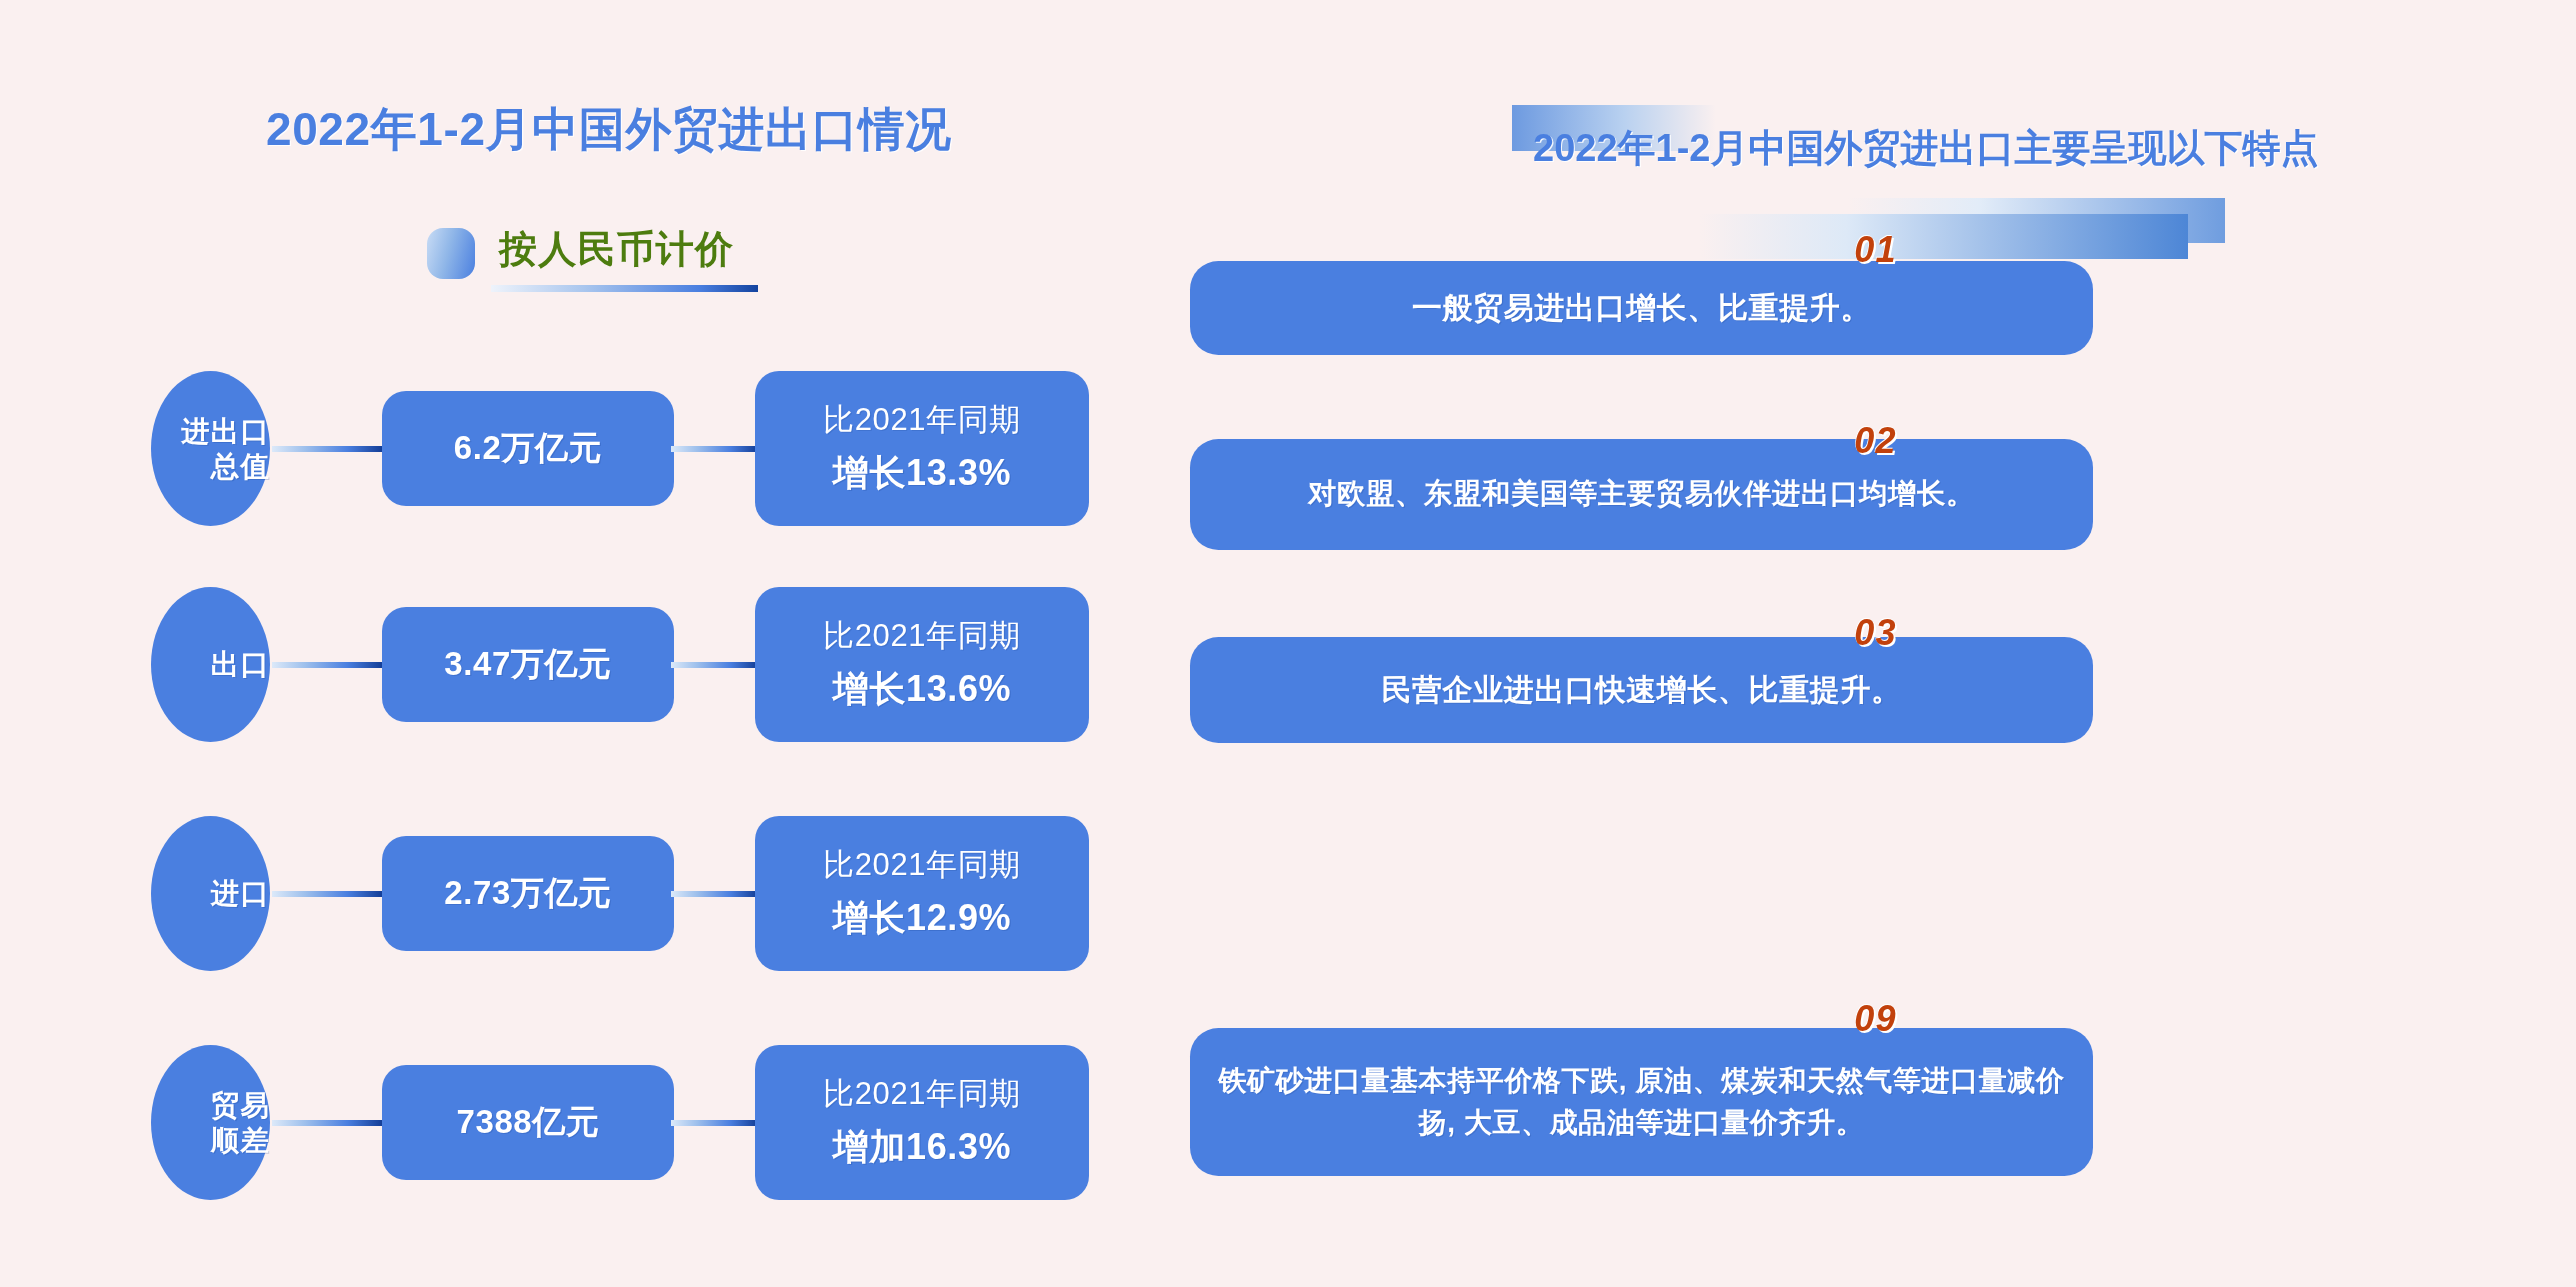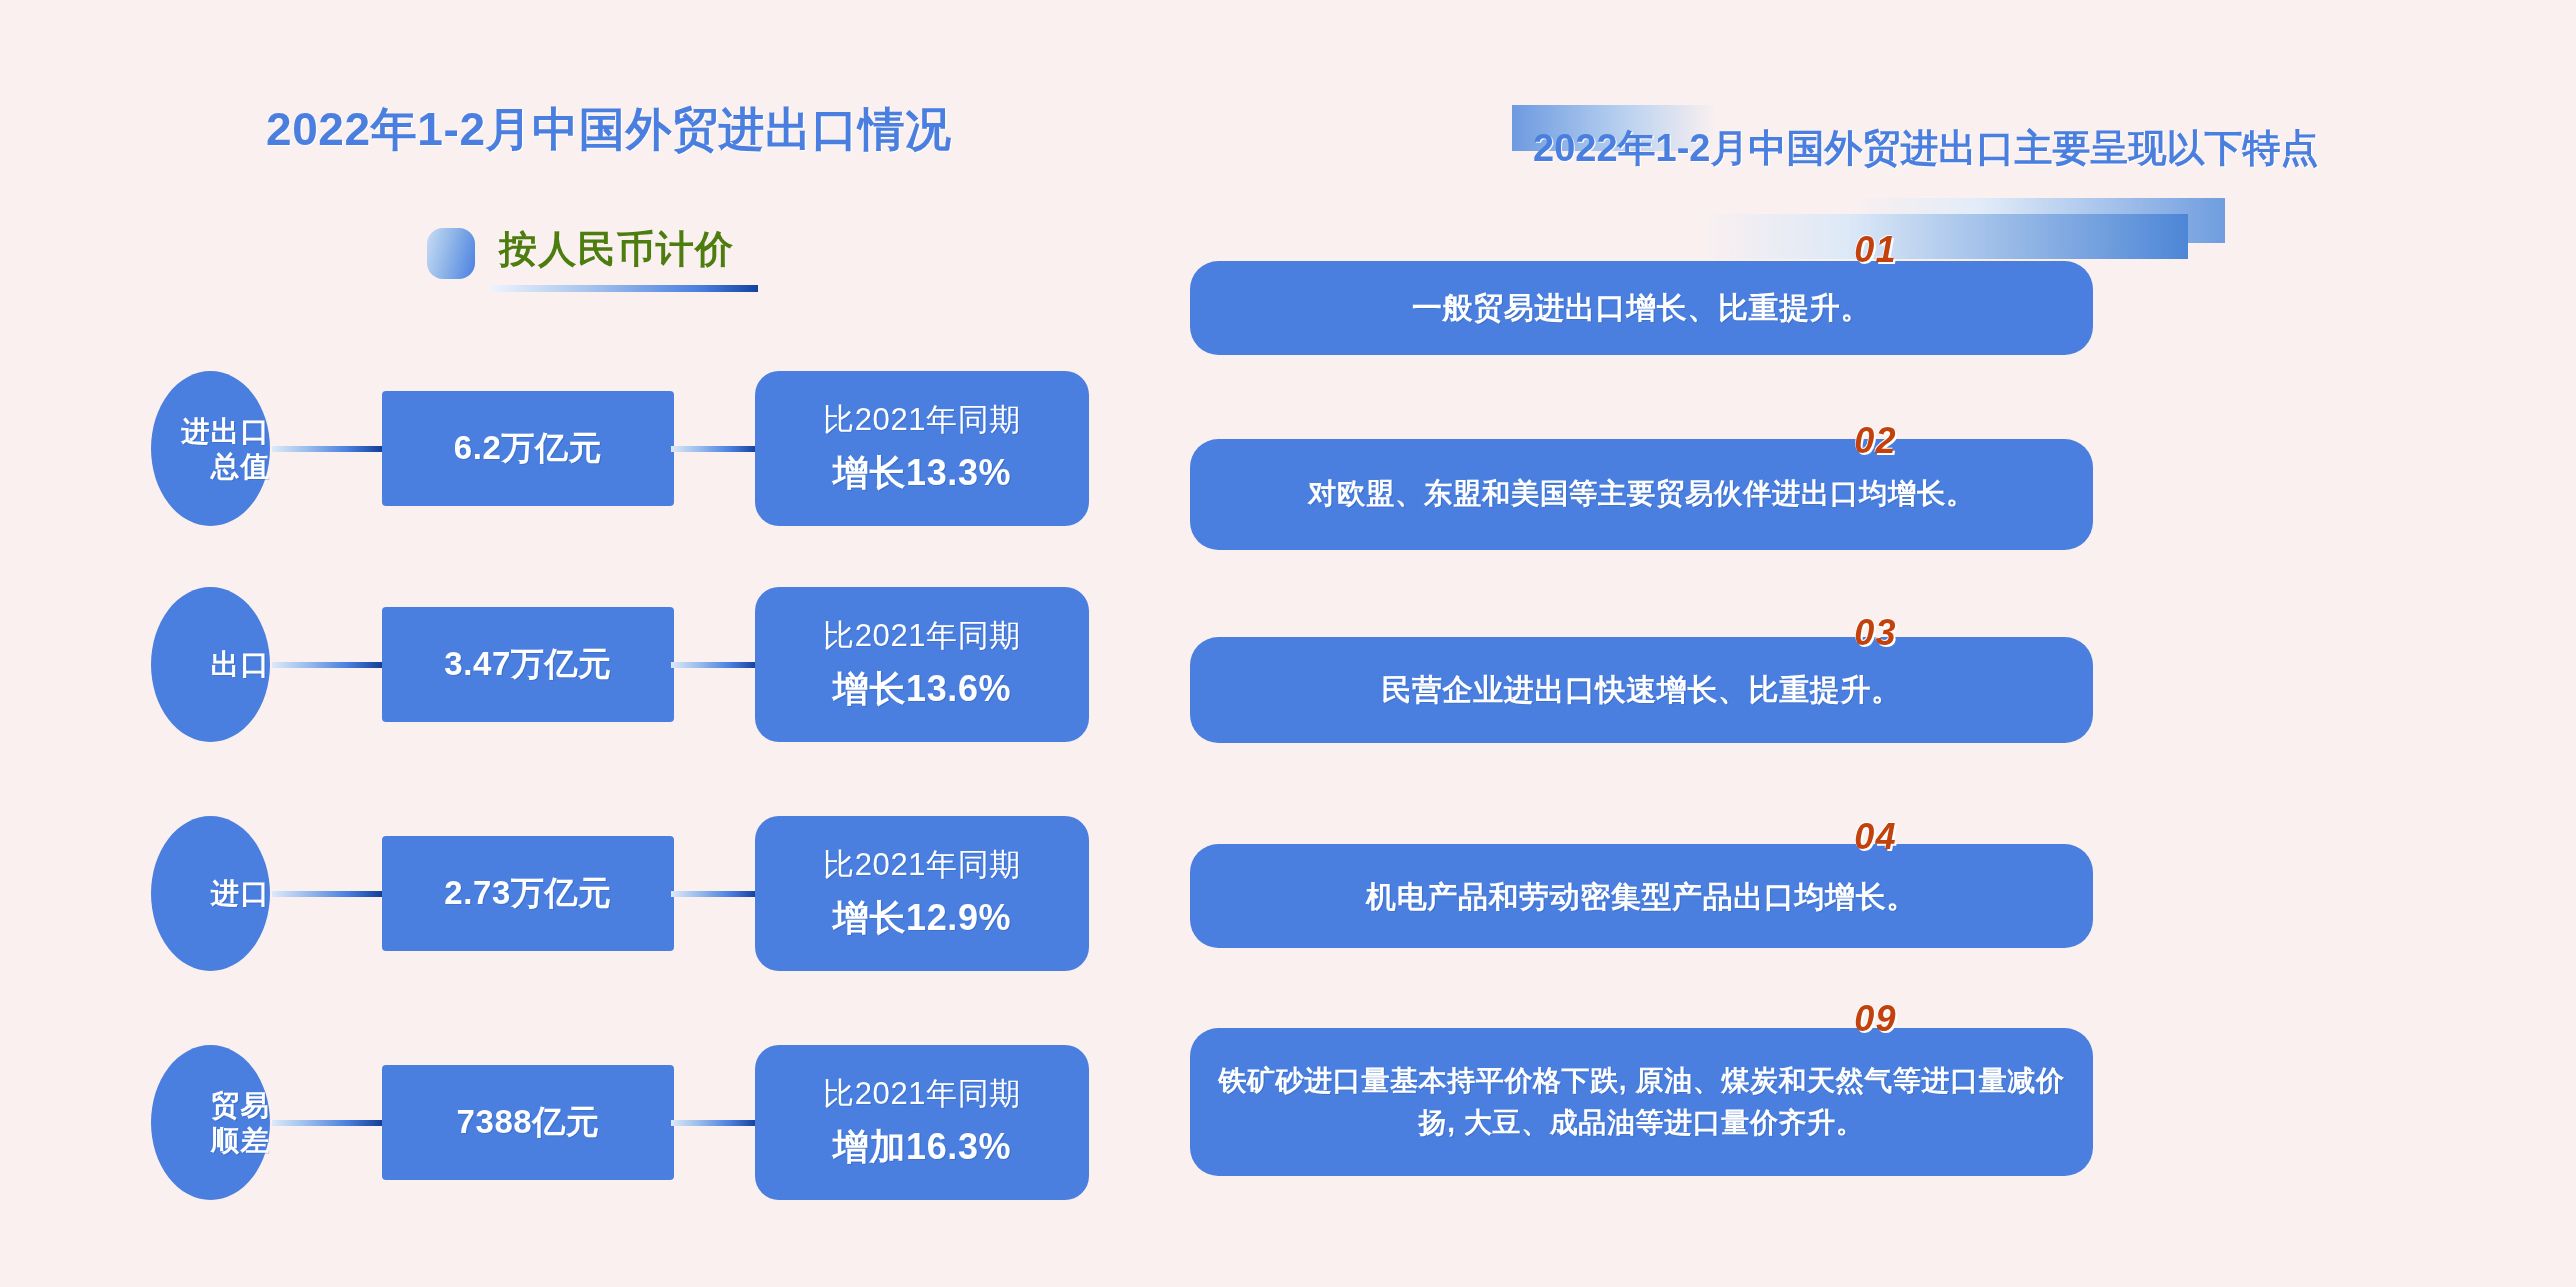--- a/index.html
+++ b/index.html
@@ -49,21 +49,21 @@
     text-shadow:1.2px 1.2px 0 rgba(20,60,140,.22);
   }
   .conn {
     position:absolute; height:6.2px; top:75px;
     background:linear-gradient(90deg,#dce9f9 0%,#9dbfec 30%,#4a7fe0 68%,#123c95 100%);
   }
   .conn-a { left:272px; width:111px; }
   .conn-b { left:671px; width:87px; }
   .value-box {
     position:absolute; left:382px; top:20px;
-    width:292px; height:115px; border-radius:4px;
+    width:292px; height:115px; border-radius:24px;
     background:#4a7fe0;
     display:flex; align-items:center; justify-content:center;
     color:#fff; font-size:33px; font-weight:bold; letter-spacing:0.6px;
     text-shadow:1.2px 1.2px 0 rgba(20,60,140,.2);
   }
   .growth-box {
     position:absolute; left:755px; top:0;
     width:334px; height:155px; border-radius:24px;
     background:#4a7fe0;
     display:flex; flex-direction:column; align-items:center; justify-content:center;
@@ -203,24 +203,20 @@
     <div class="pt-item" style="top:420px; height:161px">
       <div class="pt-num" style="top:0">02</div>
       <div class="pt-card" style="top:18.5px; height:111px; font-size:28.4px">对欧盟、东盟和美国等主要贸易伙伴进出口均增长。</div>
     </div>
 
     <div class="pt-item" style="top:612px; height:161px">
       <div class="pt-num" style="top:0">03</div>
       <div class="pt-card" style="top:25px; height:106px">民营企业进出口快速增长、比重提升。</div>
     </div>
 
-    <div class="pt-item" style="top:816px; height:161px">
-      <div class="pt-num" style="top:0">04</div>
-      <div class="pt-card" style="top:28.4px; height:104px">机电产品和劳动密集型产品出口均增长。</div>
-    </div>
 
     <div class="pt-item" style="top:998px; height:204px">
       <div class="pt-num" style="top:0">09</div>
       <div class="pt-card" style="top:30px; height:148px; font-size:28px; line-height:1.5; padding:0 17.3px;">铁矿砂进口量基本持平价格下跌, 原油、煤炭和天然气等进口量减价扬, 大豆、成品油等进口量价齐升。</div>
     </div>
   </div>
 </div>
 
 
 </body></html>

